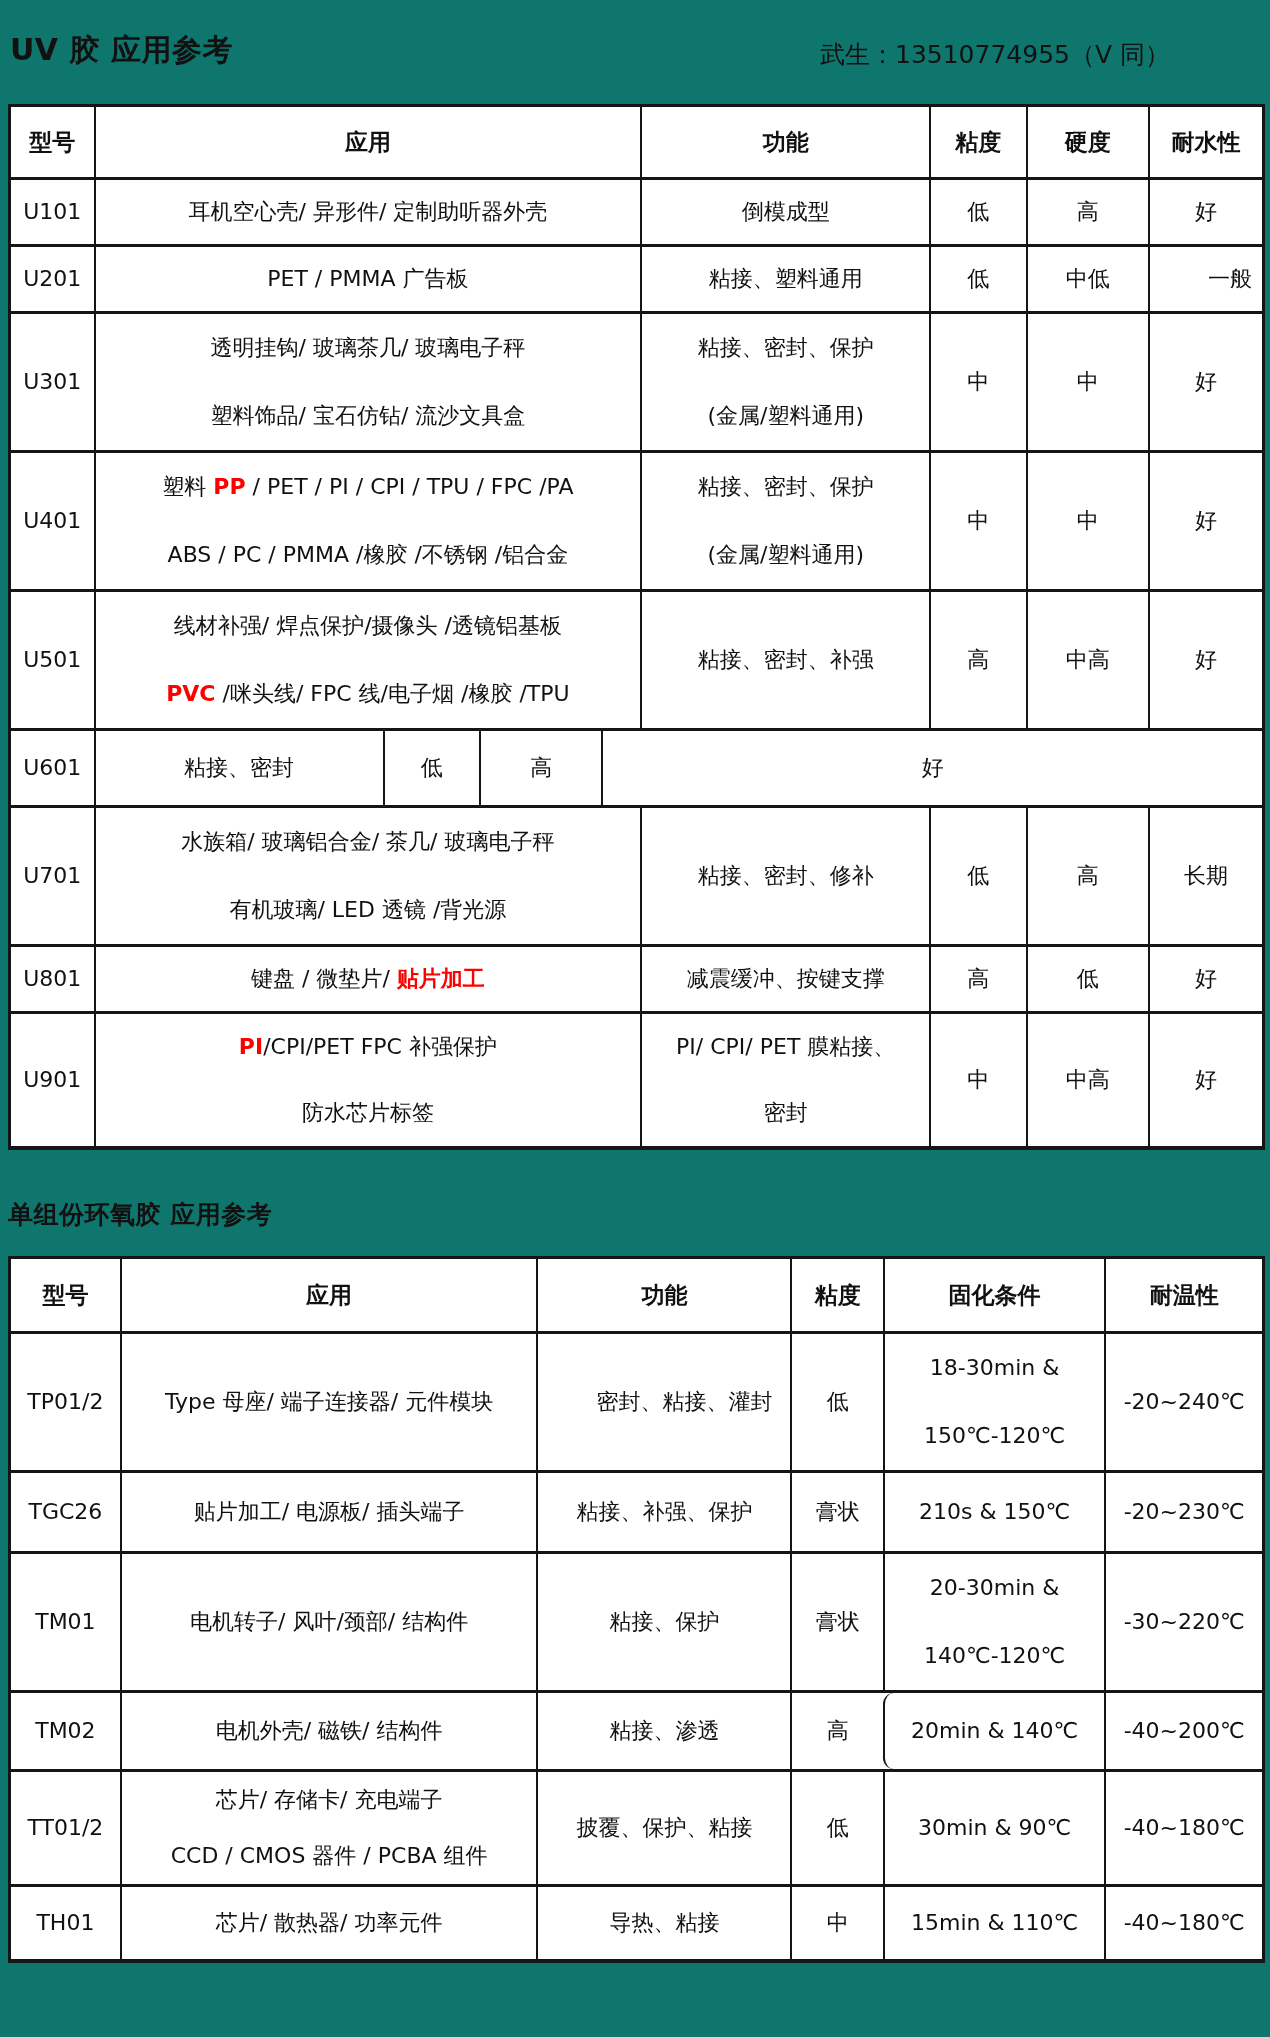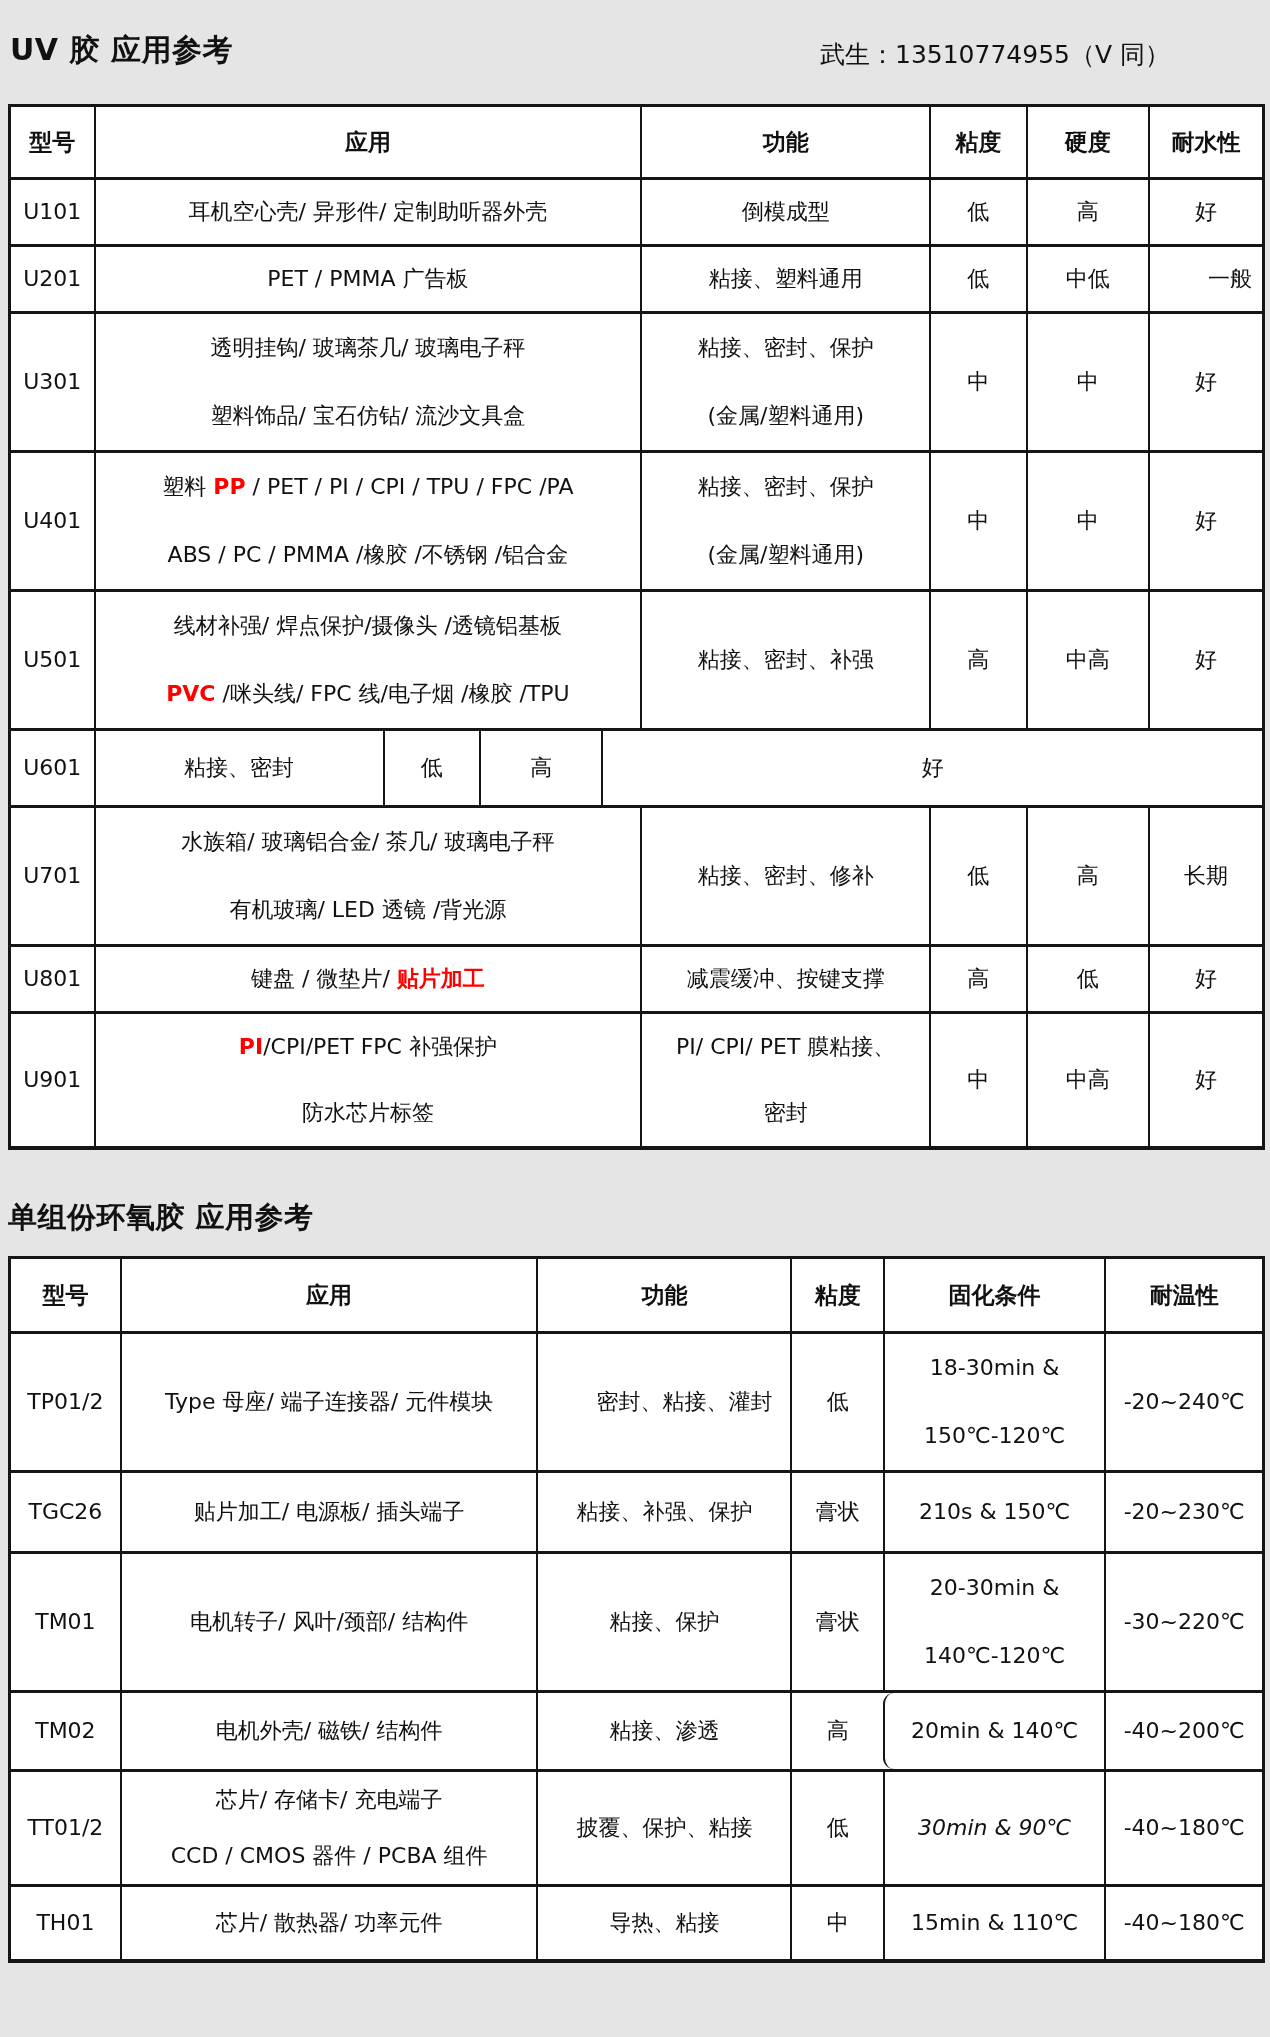--- a/index.html
+++ b/index.html
@@ -1,34 +1,34 @@
 <!DOCTYPE html>
 <html style="--text: #111111; --border: #151515; --red: #ff0000;"><head>
 <meta charset="utf-8">
 <style>
   html, body { margin: 0; padding: 0; background: #ffffff; }
   .page {
     position: relative;
     width: 1270px;
     height: 2037px;
-    background: #e5e5e5;
+    background: #0f766e;
     font-family: "DejaVu Sans", "Liberation Sans", sans-serif;
     color: var(--text, #111111);
     overflow: hidden;
   }
   .doc-title {
     position: absolute;
     margin: 0;
     font-size: 30px;
     font-weight: bold;
     letter-spacing: 0.5px;
     white-space: nowrap;
   }
   #title-1 { left: 10px; top: 30px; }
-  #title-2 { left: 8px; top: 1198px; font-size: 29px; }
+  #title-2 { left: 8px; top: 1198px; font-size: 25px; }
   .contact {
     position: absolute;
     top: 38px;
     right: 100px;
     font-size: 25px;
     font-weight: normal;
     white-space: nowrap;
   }
   .tbl {
     position: absolute;
@@ -579,21 +579,21 @@
         <div class="cell" style="flex: 0 0 20.3%;">
           <div class="cell-inner">
             <div class="line"><span>披覆、保护、粘接</span></div>
           </div>
         </div>
         <div class="cell" style="flex: 0 0 7.4%;">
           <div class="cell-inner">
             <div class="line"><span>低</span></div>
           </div>
         </div>
-        <div class="cell" style="flex: 0 0 17.7%; font-style: italic;">
+        <div class="cell" style="flex: 0 0 17.7%;">
           <div class="cell-inner">
             <div class="line"><span>30min &amp; 90℃</span></div>
           </div>
         </div>
         <div class="cell" style="flex: 0 0 12.6%;">
           <div class="cell-inner">
             <div class="line"><span>-40~180℃</span></div>
           </div>
         </div>
       </div>

